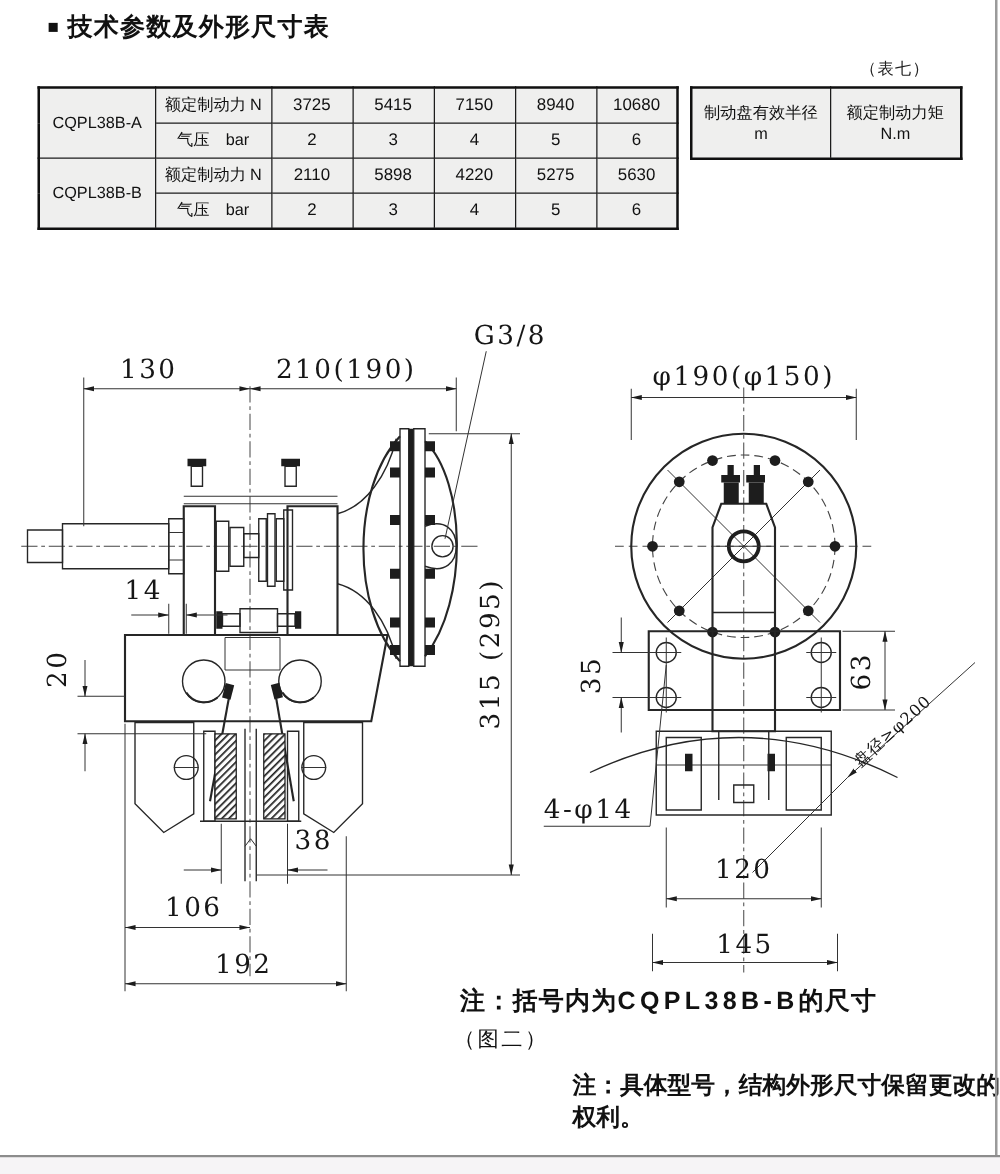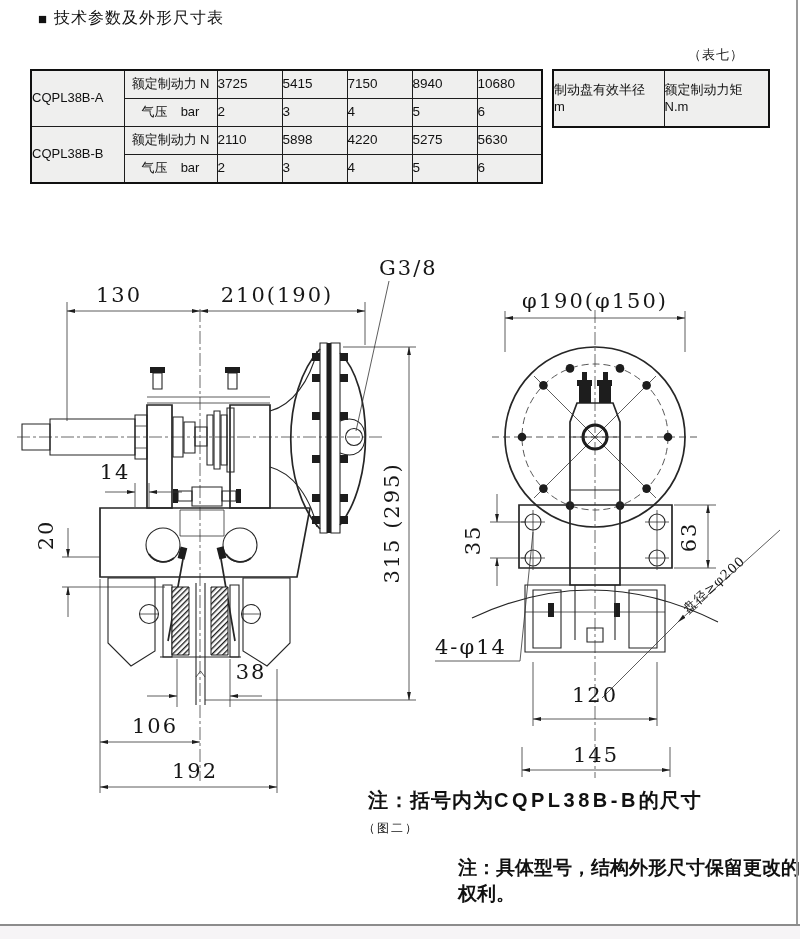--- a/index.html
+++ b/index.html
@@ -3,30 +3,30 @@
 <meta charset="utf-8">
 <style>
   html,body{margin:0;padding:0;background:#e8e8e8;}
   #page{position:relative;width:800px;height:939px;background:#ffffff;overflow:hidden;
         font-family:"Liberation Sans",sans-serif;color:#111;}
   .abs{position:absolute;}
 
   
   .title-row{left:38px;top:8px;display:flex;align-items:center;gap:7px;}
   .bullet{font-size:15px;color:#111;}
-  .title{font-size:16px;font-weight:normal;letter-spacing:1px;}
+  .title{font-size:20px;font-weight:bold;letter-spacing:1px;}
   .subtitle{left:46px;top:34px;font-size:13.5px;font-weight:bold;color:#222;letter-spacing:.5px;}
   .table-tag{left:688px;top:46px;font-size:13px;color:#222;letter-spacing:1px;}
 
   
   table{border-collapse:collapse;table-layout:fixed;background:#efefee;}
   .t-main{left:30px;top:69px;}
   .t-side{left:552px;top:69px;}
   td{border:1.6px solid #1c1c1c;font-size:13px;line-height:1.25;color:#111;
-     text-align:left;vertical-align:middle;padding:0;}
+     text-align:center;vertical-align:middle;padding:0;}
   .t-main{border:2.2px solid #101010;}
   .t-side{border:2.2px solid #101010;}
   .t-main td{height:27px;}
   .t-side td{height:55px;}
   .num{font-size:13.5px;}
   .pc{display:flex;justify-content:space-evenly;align-items:center;padding:0 4px;}
 
   
   svg{position:absolute;overflow:visible;}
   svg *{vector-effect:non-scaling-stroke;}
@@ -35,21 +35,21 @@
   .thin{stroke:#333;stroke-width:.8;fill:none;}
   .cl{stroke:#444;stroke-width:.8;fill:none;stroke-dasharray:13 3 3 3;}
   .dsh{stroke:#444;stroke-width:.9;fill:none;stroke-dasharray:7 4;}
   .blk{fill:#1d1d1d;stroke:none;}
   .dim{font-family:"DejaVu Serif",serif;font-size:21px;fill:#161616;letter-spacing:2px;}
   .dimcn{font-family:"DejaVu Serif",serif;font-size:13px;fill:#161616;letter-spacing:1px;}
 
   
   .note-main{left:368px;top:787px;font-size:20px;font-weight:bold;letter-spacing:1px;}
   .note-main .code{letter-spacing:3.5px;}
-  .figure-tag{left:363px;top:820px;font-size:12px;letter-spacing:2px;}
+  .figure-tag{left:363px;top:820px;font-size:17px;letter-spacing:2px;}
   .disclaimer{left:458px;top:855px;font-size:19px;font-weight:bold;}
 
   
   .edge-r{left:796px;top:0;width:2px;height:925px;background:#9a9a9a;}
   .edge-b{left:0;top:924px;width:800px;height:2px;background:#8c8c8c;}
   .edge-pad{left:0;top:926px;width:800px;height:13px;background:#f6f4f6;}
 </style>
 </head>
 <body>
 

